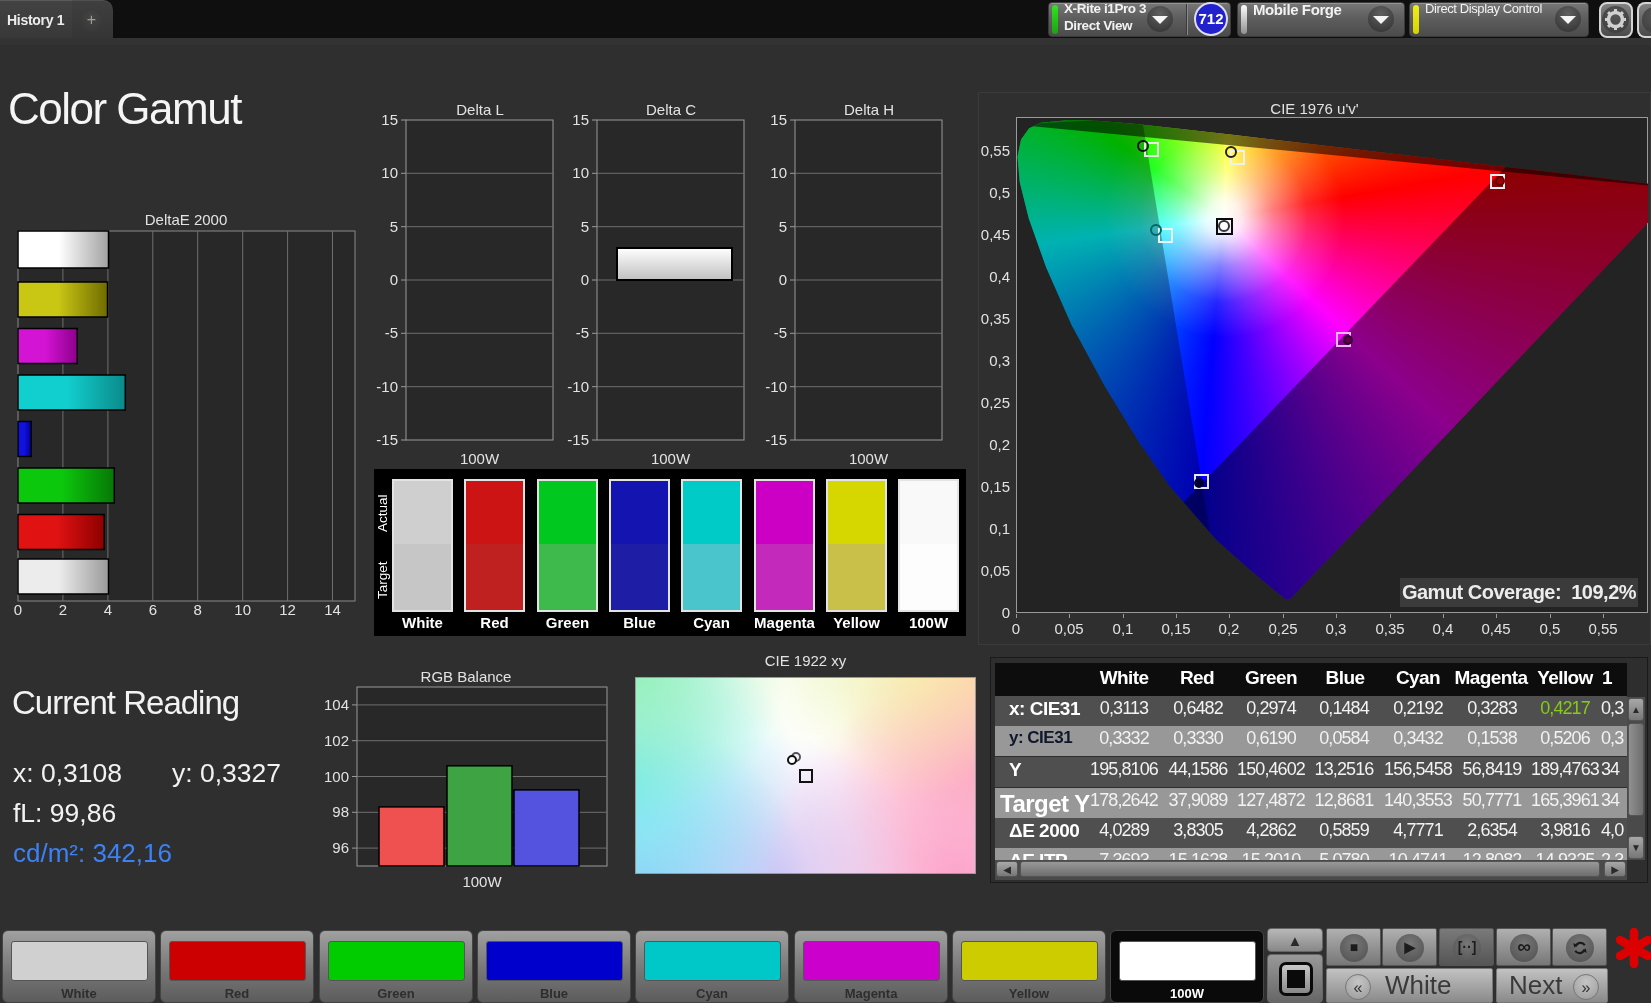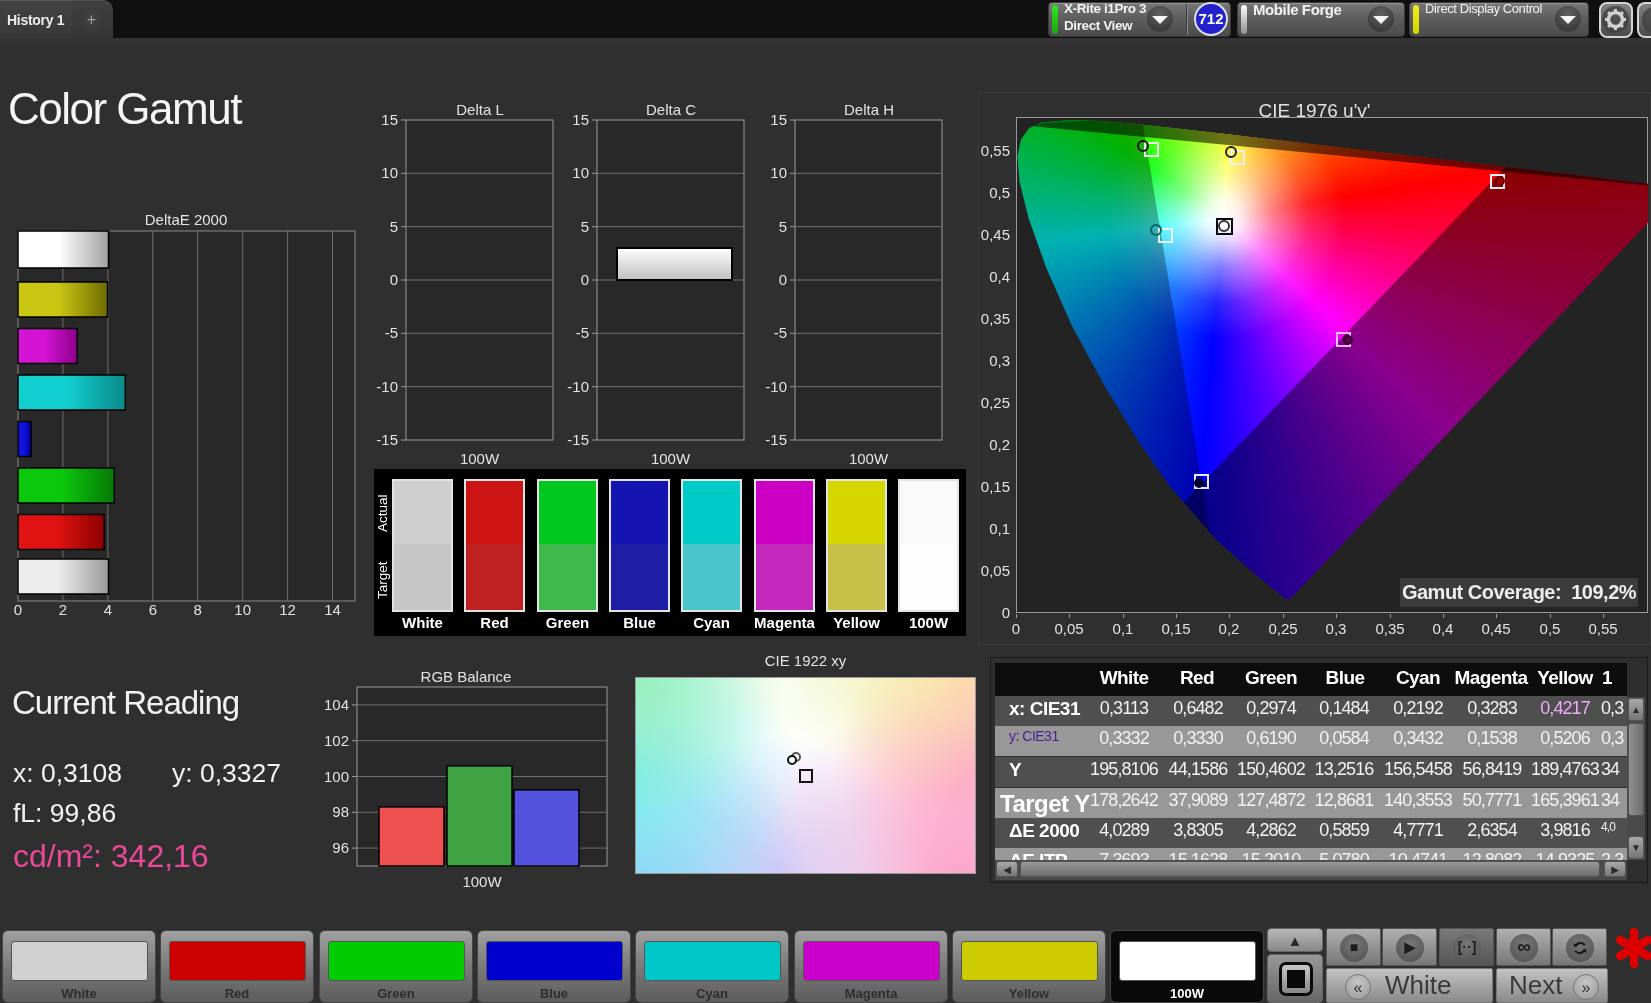--- a/index.html
+++ b/index.html
@@ -244,21 +244,21 @@
       <div style="width:100%;height:66px;background:#c9c04a"></div>
     </div>
     <div class="abs" style="left:442px;top:145px;width:81px;color:#fff;font-size:15px;font-weight:bold;text-align:center">Yellow</div>
     <div class="abs" style="left:524px;top:10px;width:61px;height:133px;border:2px solid #e3e3e3">
       <div style="width:100%;height:63px;background:#f9f9f9"></div>
       <div style="width:100%;height:66px;background:#fdfdfd"></div>
     </div>
     <div class="abs" style="left:514px;top:145px;width:81px;color:#fff;font-size:15px;font-weight:bold;text-align:center">100W</div>
   </div>
 <div class="abs" style="left:978px;top:92px;width:673px;height:553px;background:#2f2f2f;border:1px solid #3a3a3a"></div>
-<div class="abs" style="left:978px;top:100px;width:673px;text-align:center;color:#e2e2e2;font-size:19px">CIE 1976 u'v'</div>
+<div class="abs" style="left:978px;top:100px;width:673px;text-align:center;color:#e2e2e2;font-size:15px">CIE 1976 u'v'</div>
 <div class="abs" style="left:1016px;top:117px;width:632px;height:496px;background:#232323;border:1px solid #9a9a9a"></div>
 <div class="abs" style="left:1016px;top:117px;width:632px;height:496px;overflow:hidden">
 <div class="abs" style="left:0;top:0;width:100%;height:100%;clip-path:path('M274.1 482.1 L269.2 481.8 L250.5 466.6 L230.6 449.8 L200.4 422.8 L153.8 369.2 L122.4 324.3 L88.4 268.5 L55.6 208.1 L30.1 150.2 L12.7 101.3 L3.7 65.0 L1.5 39.7 L5.0 22.4 L13.1 11.3 L24.7 5.7 L53.4 3.1 L84.6 4.1 L120.3 7.1 L163.4 11.7 L216.2 17.7 L280.0 25.2 L353.8 33.9 L430.6 43.0 L500.7 51.2 L555.3 57.6 L622.3 65.5 L665.3 70.5 Z');background:
 radial-gradient(circle 120px at 208px 101px, rgba(255,255,255,1) 0px, rgba(255,255,255,0.9) 15%, rgba(255,255,255,0.5) 40%, rgba(255,255,255,0.15) 70%, rgba(255,255,255,0) 100%),
 conic-gradient(from 0deg at 208px 101px, #ffff00 4.5deg, #ff0000 80deg, #ff00ff 133deg, #0000ff 185deg, #00ffff 262deg, #00ff00 305deg, #ffff00 364.5deg)"></div>
 <svg width="632" height="496" style="position:absolute;left:0;top:0" xmlns="http://www.w3.org/2000/svg">
 <defs>
         <clipPath id="hs">
           <path d="M274.1 482.1 L269.2 481.8 L250.5 466.6 L230.6 449.8 L200.4 422.8 L153.8 369.2 L122.4 324.3 L88.4 268.5 L55.6 208.1 L30.1 150.2 L12.7 101.3 L3.7 65.0 L1.5 39.7 L5.0 22.4 L13.1 11.3 L24.7 5.7 L53.4 3.1 L84.6 4.1 L120.3 7.1 L163.4 11.7 L216.2 17.7 L280.0 25.2 L353.8 33.9 L430.6 43.0 L500.7 51.2 L555.3 57.6 L622.3 65.5 L665.3 70.5 Z"></path>
         </clipPath>
@@ -318,21 +318,21 @@
 <div class="abs" style="left:1218px;top:220px;width:12px;height:12px;border:2px solid #333;border-radius:50%;background:#fff"></div>
 <div class="abs" style="left:1336px;top:332px;width:15px;height:15px;border:2px solid #f2b8f2"></div>
 <div class="abs" style="left:1343px;top:335px;width:10px;height:10px;border:2px solid #303;border-radius:50%;background:#60004f"></div>
 <div class="abs" style="left:1194px;top:474px;width:15px;height:15px;border:2px solid #e8e8ff"></div>
 <div class="abs" style="left:1194px;top:478px;width:10px;height:10px;border:2px solid #003;border-radius:50%;background:#000030"></div>
 <div class="abs" style="left:1400px;top:578px;width:238px;height:29px;background:#3b3b3b;color:#ececec;font-size:20px;font-weight:bold;text-align:center;line-height:29px;white-space:nowrap;letter-spacing:-0.5px">Gamut Coverage:&nbsp; 109,2%</div>
 <div class="abs" style="left:12px;top:684px;font-size:33px;letter-spacing:-1px;color:#f2f2f2">Current Reading</div>
 <div class="abs" style="left:13px;top:758px;font-size:26.5px;color:#f2f2f2">x: 0,3108</div>
 <div class="abs" style="left:172px;top:758px;font-size:26.5px;color:#f2f2f2">y: 0,3327</div>
 <div class="abs" style="left:13px;top:798px;font-size:26.5px;color:#f2f2f2">fL: 99,86</div>
-<div class="abs" style="left:13px;top:838px;font-size:32px;color:#ec4899">cd/m²: 342,16</div>
+<div class="abs" style="left:13px;top:838px;font-size:26px;color:#3b82f6">cd/m²: 342,16</div>
 <svg class="abs" style="left:318px;top:668px" width="300" height="225" xmlns="http://www.w3.org/2000/svg">
     <text x="148" y="14" fill="#e2e2e2" font-size="15" text-anchor="middle">RGB Balance</text>
     <rect x="39" y="19" width="250" height="179" fill="#282828" stroke="#9a9a9a"></rect>
     <line x1="39" y1="36.9" x2="289" y2="36.9" stroke="#6f6f6f"></line>
     <line x1="34" y1="36.9" x2="39" y2="36.9" stroke="#9a9a9a"></line>
     <text x="31" y="41.9" fill="#e2e2e2" font-size="15" text-anchor="end">104</text>
     <line x1="39" y1="72.7" x2="289" y2="72.7" stroke="#6f6f6f"></line>
     <line x1="34" y1="72.7" x2="39" y2="72.7" stroke="#9a9a9a"></line>
     <text x="31" y="77.7" fill="#e2e2e2" font-size="15" text-anchor="end">102</text>
     <line x1="39" y1="108.5" x2="289" y2="108.5" stroke="#6f6f6f"></line>
@@ -375,25 +375,25 @@
 <div class="abs" style="left:1528px;top:667px;width:74px;text-align:center;color:#fff;font-size:19px;font-weight:bold;letter-spacing:-0.6px">Yellow</div>
 <div class="abs" style="left:1602px;top:667px;width:25px;overflow:hidden;color:#fff;font-size:19px;font-weight:bold">1</div>
 <div class="abs" style="left:995px;top:696px;width:632px;height:30px;background:#4f4f4f;overflow:hidden">
 <div class="abs" style="left:14px;top:2px;color:#fff;font-size:19px;font-weight:bold;white-space:nowrap;letter-spacing:-0.5px">x: CIE31</div>
 <div class="abs" style="left:92px;top:2px;width:74px;text-align:center;color:#f2f2f2;font-size:18px;letter-spacing:-0.9px">0,3113</div>
 <div class="abs" style="left:166px;top:2px;width:74px;text-align:center;color:#f2f2f2;font-size:18px;letter-spacing:-0.9px">0,6482</div>
 <div class="abs" style="left:239px;top:2px;width:74px;text-align:center;color:#f2f2f2;font-size:18px;letter-spacing:-0.9px">0,2974</div>
 <div class="abs" style="left:312px;top:2px;width:74px;text-align:center;color:#f2f2f2;font-size:18px;letter-spacing:-0.9px">0,1484</div>
 <div class="abs" style="left:386px;top:2px;width:74px;text-align:center;color:#f2f2f2;font-size:18px;letter-spacing:-0.9px">0,2192</div>
 <div class="abs" style="left:460px;top:2px;width:74px;text-align:center;color:#f2f2f2;font-size:18px;letter-spacing:-0.9px">0,3283</div>
-<div class="abs" style="left:533px;top:2px;width:74px;text-align:center;color:#f0abfc;font-size:18px;letter-spacing:-0.9px">0,4217</div>
+<div class="abs" style="left:533px;top:2px;width:74px;text-align:center;color:#84cc16;font-size:18px;letter-spacing:-0.9px">0,4217</div>
 <div class="abs" style="left:606px;top:2px;width:24px;overflow:hidden;color:#f2f2f2;font-size:18px;letter-spacing:-0.9px">0,3</div>
 </div>
 <div class="abs" style="left:995px;top:726px;width:632px;height:30px;background:#989898;overflow:hidden">
-<div class="abs" style="left:14px;top:2px;color:#4c1d95;font-size:14px;font-weight:normal;white-space:nowrap;letter-spacing:-0.5px">y: CIE31</div>
+<div class="abs" style="left:14px;top:2px;color:#0f172a;font-size:17px;font-weight:bold;white-space:nowrap;letter-spacing:-0.5px">y: CIE31</div>
 <div class="abs" style="left:92px;top:2px;width:74px;text-align:center;color:#f2f2f2;font-size:18px;letter-spacing:-0.9px">0,3332</div>
 <div class="abs" style="left:166px;top:2px;width:74px;text-align:center;color:#f2f2f2;font-size:18px;letter-spacing:-0.9px">0,3330</div>
 <div class="abs" style="left:239px;top:2px;width:74px;text-align:center;color:#f2f2f2;font-size:18px;letter-spacing:-0.9px">0,6190</div>
 <div class="abs" style="left:312px;top:2px;width:74px;text-align:center;color:#f2f2f2;font-size:18px;letter-spacing:-0.9px">0,0584</div>
 <div class="abs" style="left:386px;top:2px;width:74px;text-align:center;color:#f2f2f2;font-size:18px;letter-spacing:-0.9px">0,3432</div>
 <div class="abs" style="left:460px;top:2px;width:74px;text-align:center;color:#f2f2f2;font-size:18px;letter-spacing:-0.9px">0,1538</div>
 <div class="abs" style="left:533px;top:2px;width:74px;text-align:center;color:#f2f2f2;font-size:18px;letter-spacing:-0.9px">0,5206</div>
 <div class="abs" style="left:606px;top:2px;width:24px;overflow:hidden;color:#f2f2f2;font-size:18px;letter-spacing:-0.9px">0,3</div>
 </div>
 <div class="abs" style="left:995px;top:757px;width:632px;height:30px;background:#4f4f4f;overflow:hidden">
@@ -420,21 +420,21 @@
 </div>
 <div class="abs" style="left:995px;top:818px;width:632px;height:30px;background:#4f4f4f;overflow:hidden">
 <div class="abs" style="left:14px;top:2px;color:#fff;font-size:19px;font-weight:bold;white-space:nowrap;letter-spacing:-0.5px">ΔE 2000</div>
 <div class="abs" style="left:92px;top:2px;width:74px;text-align:center;color:#f2f2f2;font-size:18px;letter-spacing:-0.9px">4,0289</div>
 <div class="abs" style="left:166px;top:2px;width:74px;text-align:center;color:#f2f2f2;font-size:18px;letter-spacing:-0.9px">3,8305</div>
 <div class="abs" style="left:239px;top:2px;width:74px;text-align:center;color:#f2f2f2;font-size:18px;letter-spacing:-0.9px">4,2862</div>
 <div class="abs" style="left:312px;top:2px;width:74px;text-align:center;color:#f2f2f2;font-size:18px;letter-spacing:-0.9px">0,5859</div>
 <div class="abs" style="left:386px;top:2px;width:74px;text-align:center;color:#f2f2f2;font-size:18px;letter-spacing:-0.9px">4,7771</div>
 <div class="abs" style="left:460px;top:2px;width:74px;text-align:center;color:#f2f2f2;font-size:18px;letter-spacing:-0.9px">2,6354</div>
 <div class="abs" style="left:533px;top:2px;width:74px;text-align:center;color:#f2f2f2;font-size:18px;letter-spacing:-0.9px">3,9816</div>
-<div class="abs" style="left:606px;top:2px;width:24px;overflow:hidden;color:#f2f2f2;font-size:12px;letter-spacing:-0.9px">4,0</div>
+<div class="abs" style="left:606px;top:2px;width:24px;overflow:hidden;color:#f2f2f2;font-size:18px;letter-spacing:-0.9px">4,0</div>
 </div>
 <div class="abs" style="left:995px;top:848px;width:632px;height:13px;background:#989898;overflow:hidden">
 <div class="abs" style="left:14px;top:2px;color:#fff;font-size:19px;font-weight:bold;white-space:nowrap;letter-spacing:-0.5px">ΔE ITP</div>
 <div class="abs" style="left:92px;top:2px;width:74px;text-align:center;color:#f2f2f2;font-size:18px;letter-spacing:-0.9px">7,3693</div>
 <div class="abs" style="left:166px;top:2px;width:74px;text-align:center;color:#f2f2f2;font-size:18px;letter-spacing:-0.9px">15,1628</div>
 <div class="abs" style="left:239px;top:2px;width:74px;text-align:center;color:#f2f2f2;font-size:18px;letter-spacing:-0.9px">15,2010</div>
 <div class="abs" style="left:312px;top:2px;width:74px;text-align:center;color:#f2f2f2;font-size:18px;letter-spacing:-0.9px">5,0780</div>
 <div class="abs" style="left:386px;top:2px;width:74px;text-align:center;color:#f2f2f2;font-size:18px;letter-spacing:-0.9px">10,4741</div>
 <div class="abs" style="left:460px;top:2px;width:74px;text-align:center;color:#f2f2f2;font-size:18px;letter-spacing:-0.9px">12,8082</div>
 <div class="abs" style="left:533px;top:2px;width:74px;text-align:center;color:#f2f2f2;font-size:18px;letter-spacing:-0.9px">14,9325</div>

